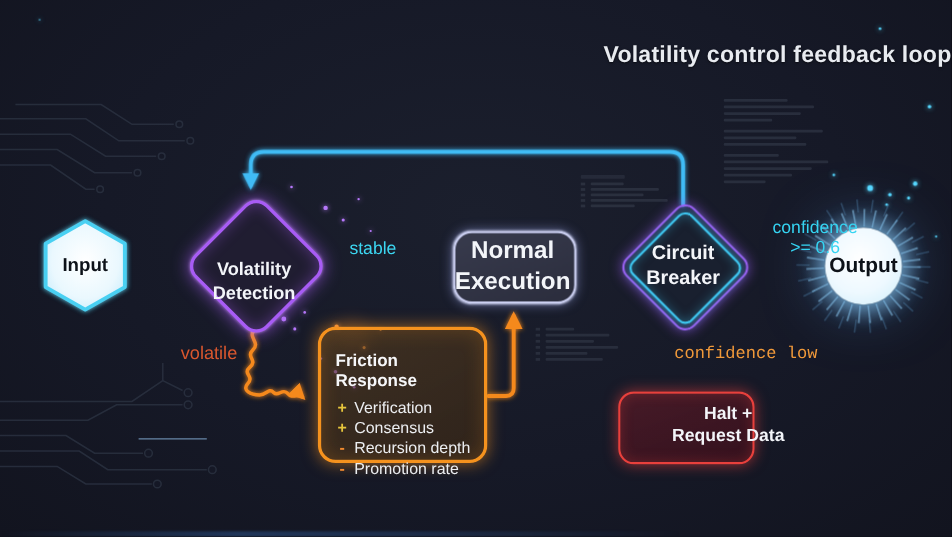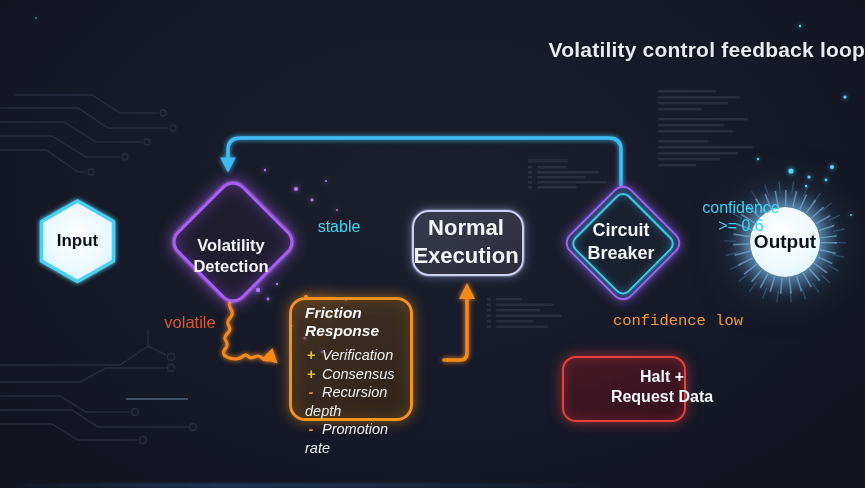--- a/index.html
+++ b/index.html
@@ -37,24 +37,24 @@
     position:absolute;inset:3.5px;border-radius:9px;border:2.5px solid #3fc8f2;
     background:#19202f;
     box-shadow:0 0 9px rgba(63,200,242,.75),inset 0 0 10px rgba(63,200,242,.35);
   }
   #normal-box{
     position:absolute;left:412px;top:210px;width:108px;height:62px;border-radius:17px;
     border:2px solid #ccd0f2;background:linear-gradient(160deg,#383b4d 0%,#2b2d3d 100%);
     box-shadow:0 0 11px rgba(170,180,255,.5),0 0 2px rgba(235,238,255,.9);z-index:4;
   }
   #friction-box{
-    position:absolute;left:289px;top:297px;width:124px;height:124px;border-radius:16px;
+    position:absolute;left:289px;top:297px;width:154px;height:124px;border-radius:16px;
     border:3px solid #f5921e;background:linear-gradient(150deg,rgba(94,66,30,.55),rgba(58,40,22,.7));
     box-shadow:0 0 14px rgba(245,146,30,.55),inset 0 0 18px rgba(245,146,30,.22);
-    z-index:4;box-sizing:border-box;padding:4px 0 0 13px;font-style:italic;
+    z-index:4;box-sizing:border-box;padding:20px 0 0 13px;
   }
   #friction-box .fr-title{font-size:15.5px;font-weight:700;color:#f6f7f9;margin-bottom:6px;}
   .fr-item{font-size:14.5px;color:#eceef1;line-height:18.5px;font-weight:500;}
   .fr-sign{display:inline-block;width:12px;margin-right:5px;font-weight:700;text-align:center;}
   .fr-sign.plus{color:#e5c43c;}
   .fr-sign.minus{color:#f08a30;}
   #halt-box{
     position:absolute;left:562px;top:356px;width:120px;height:62px;border-radius:14px;
     border:2.5px solid #e8403c;background:linear-gradient(160deg,rgba(110,28,40,.55),rgba(60,16,28,.8));
     box-shadow:0 0 13px rgba(232,64,60,.6),inset 0 0 12px rgba(232,64,60,.28);z-index:4;

